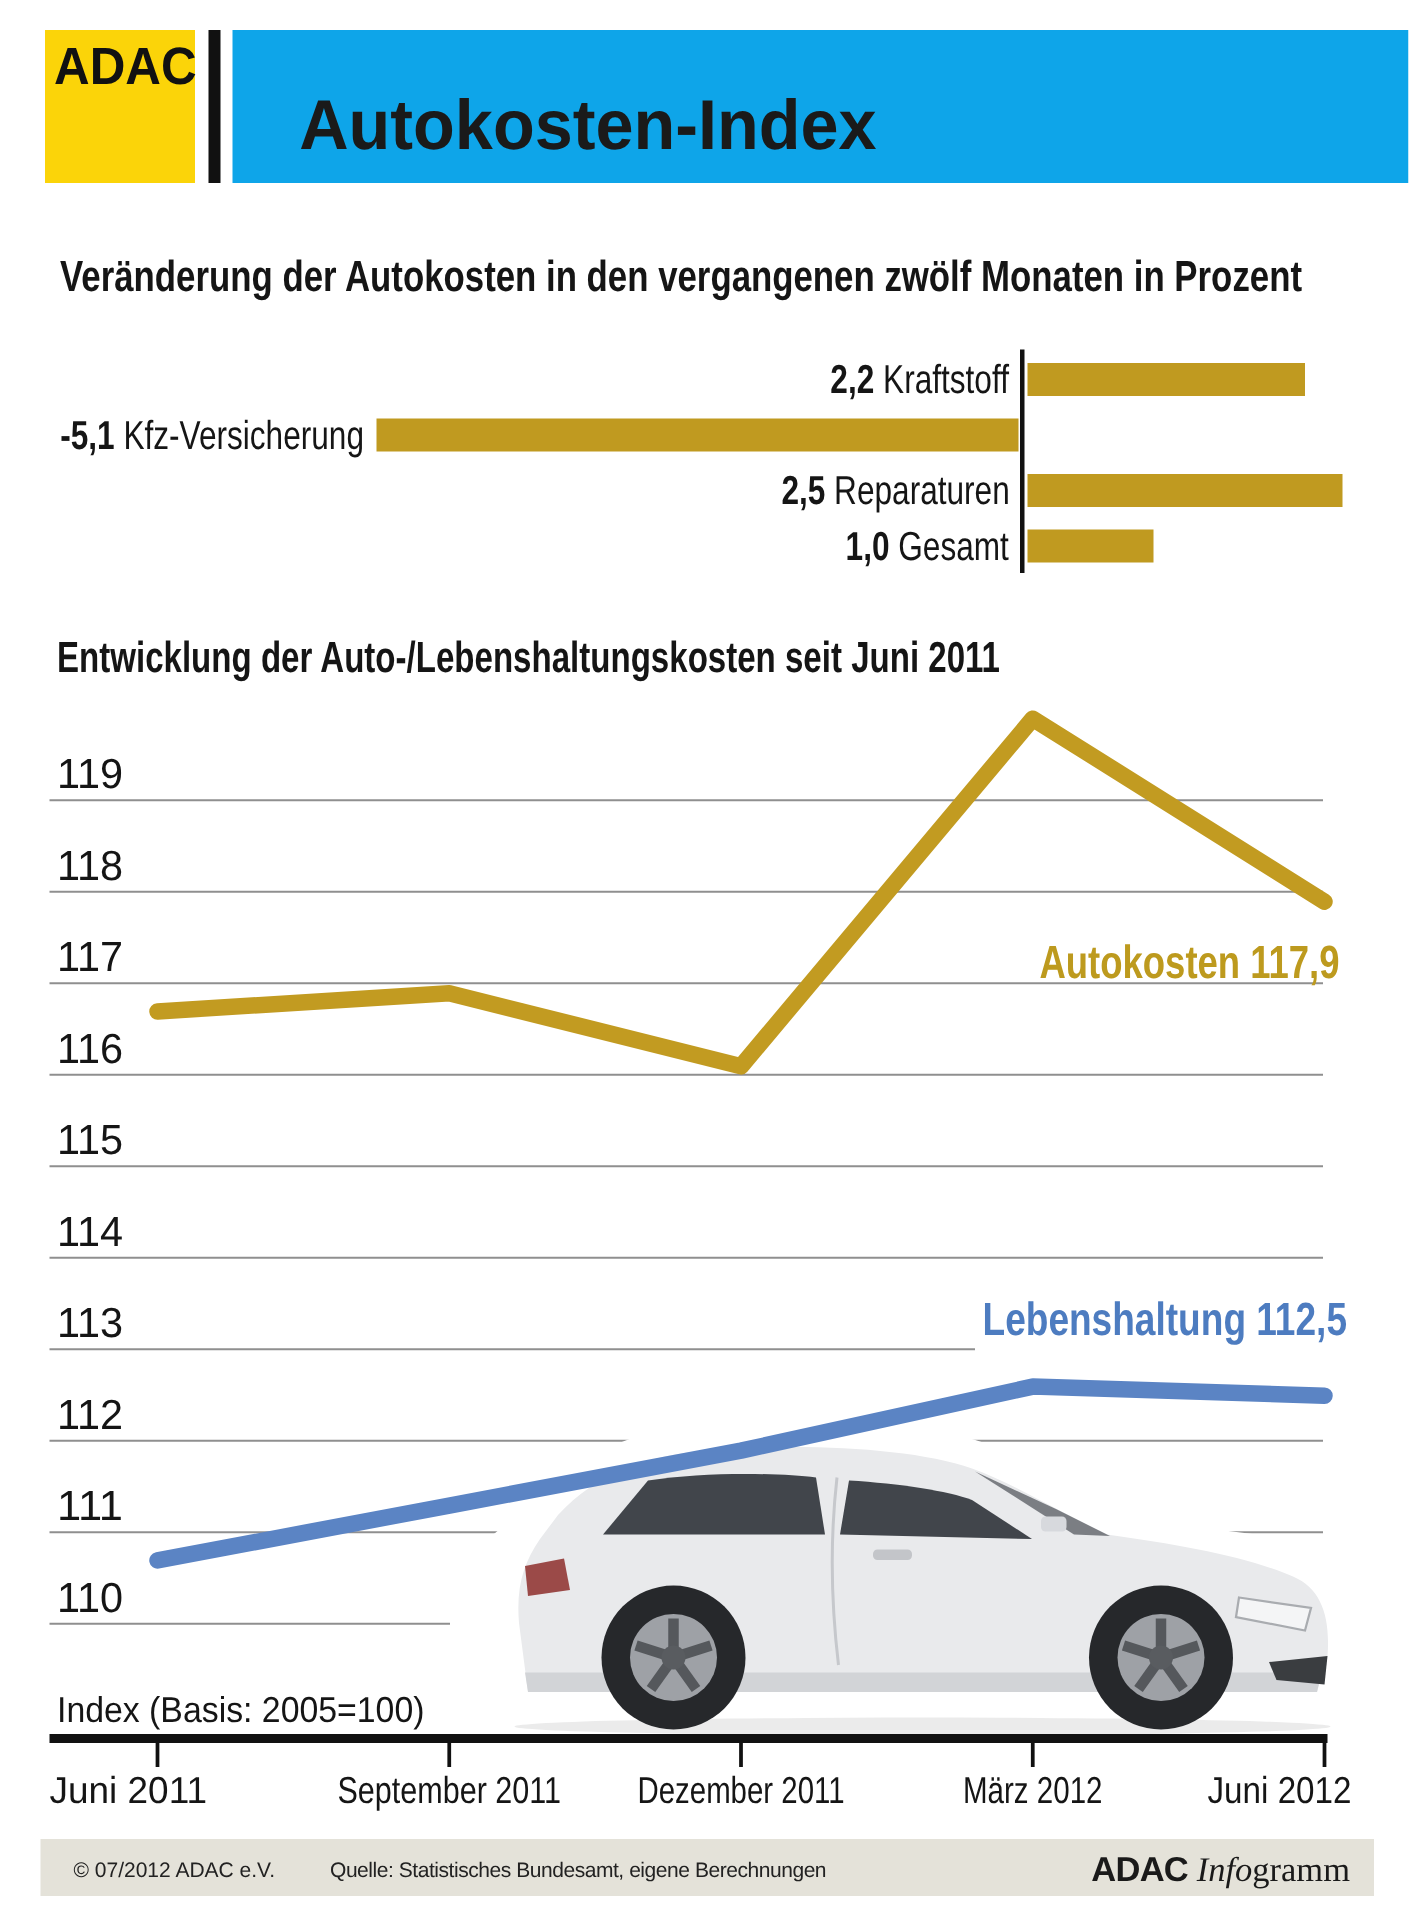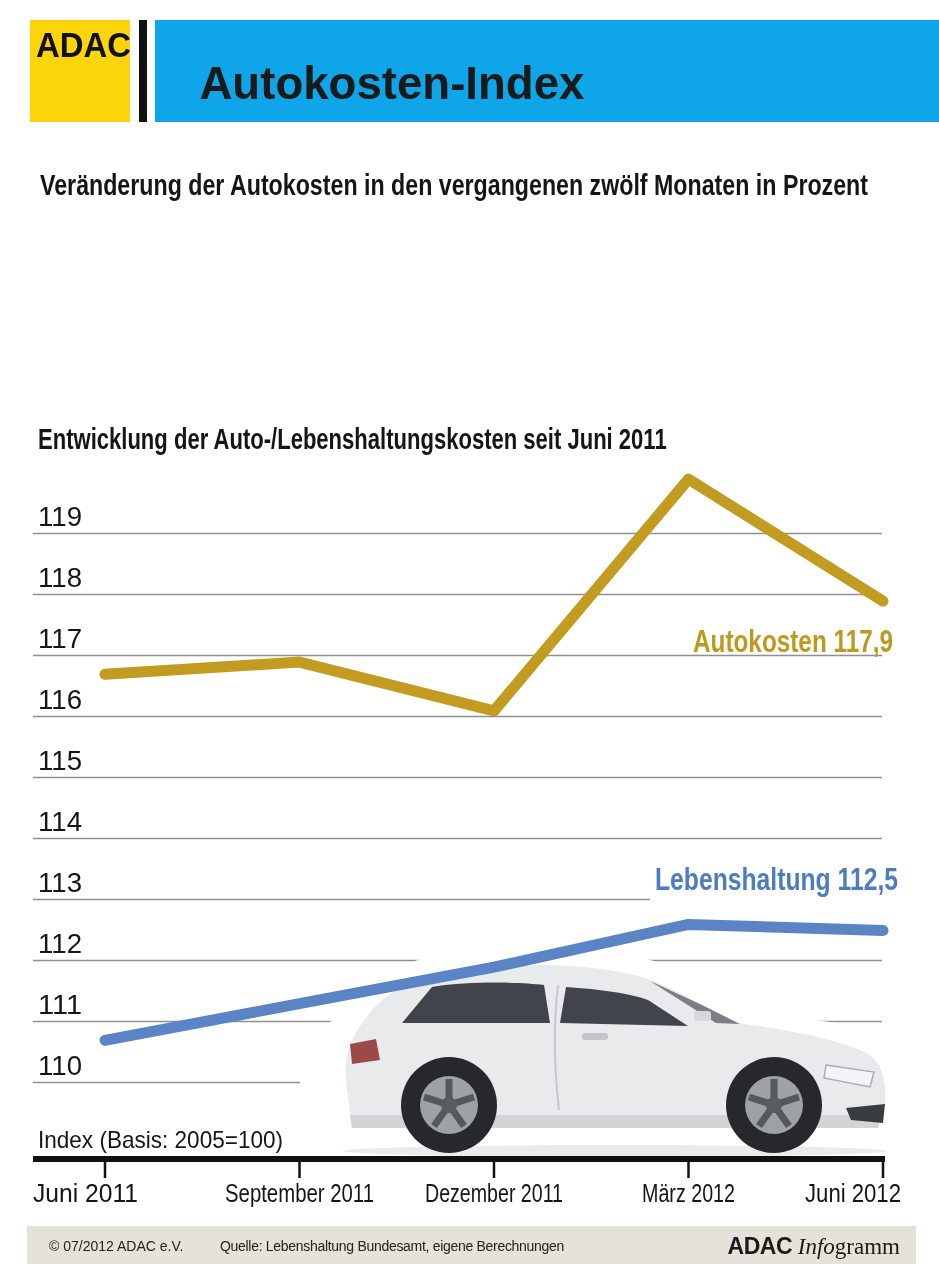--- a/index.html
+++ b/index.html
@@ -49,20 +49,31 @@
 
   <div class="logo-box">
     <div class="logo-text">ADAC</div>
   </div>
   <div class="header-divider"></div>
   <div class="title-box">
     <div class="page-title">Autokosten-Index</div>
   </div>
 
   <div class="sec-title s1">Veränderung der Autokosten in den vergangenen zwölf Monaten in Prozent</div>
+  <div class="barchart">
+    <div class="bar-axis"></div>
+  <div class="bar" style="top: 12px; height: 22px; width: 184.8px; background: rgb(192, 154, 32); left: 685px;"></div>
+      <div class="bar-label" style="top: 9px; right: 266px;"><b>2,2</b> Kraftstoff</div>
+      <div class="bar" style="top: 49px; height: 22px; width: 428.4px; background: rgb(192, 154, 32); left: 250.6px;"></div>
+      <div class="bar-label" style="top: 46px; right: 696.4px;"><b>-5,1</b> Kfz-Versicherung</div>
+      <div class="bar" style="top: 86px; height: 22px; width: 210px; background: rgb(192, 154, 32); left: 685px;"></div>
+      <div class="bar-label" style="top: 83px; right: 266px;"><b>2,5</b> Reparaturen</div>
+      <div class="bar" style="top: 123px; height: 22px; width: 84px; background: rgb(192, 154, 32); left: 685px;"></div>
+      <div class="bar-label" style="top: 120px; right: 266px;"><b>1,0</b> Gesamt</div>
+    </div>
 
   <div class="sec-title s2">Entwicklung der Auto-/Lebenshaltungskosten seit Juni 2011</div>
 
   <svg class="linechart" viewBox="0 0 939 765">
     <g id="grid-layer">
         <line x1="33" y1="73.5" x2="882" y2="73.5" stroke="#8f8f8f" stroke-width="1.3"></line>
         <text x="38" y="65.5" font-size="28" fill="#151515" textLength="44" lengthAdjust="spacingAndGlyphs">119</text>
         <line x1="33" y1="134.5" x2="882" y2="134.5" stroke="#8f8f8f" stroke-width="1.3"></line>
         <text x="38" y="126.5" font-size="28" fill="#151515" textLength="44" lengthAdjust="spacingAndGlyphs">118</text>
         <line x1="33" y1="195.5" x2="882" y2="195.5" stroke="#8f8f8f" stroke-width="1.3"></line>
@@ -146,16 +157,16 @@
         <text x="494" y="742" text-anchor="middle" font-size="25" fill="#151515" textLength="138" lengthAdjust="spacingAndGlyphs">Dezember 2011</text>
         <line x1="688.5" y1="702" x2="688.5" y2="718" stroke="#111" stroke-width="2.5"></line>
         <text x="688.5" y="742" text-anchor="middle" font-size="25" fill="#151515" textLength="93" lengthAdjust="spacingAndGlyphs">März 2012</text>
         <line x1="883" y1="702" x2="883" y2="718" stroke="#111" stroke-width="2.5"></line>
         <text x="901" y="742" text-anchor="end" font-size="25" fill="#151515" textLength="96" lengthAdjust="spacingAndGlyphs">Juni 2012</text>
       </g>
   </svg>
 
   <div class="footer">
     <div class="ft ft-copy">© 07/2012 ADAC e.V.</div>
-    <div class="ft ft-src">Quelle: Lebenshaltung Bundesamt, eigene Berechnungen</div>
+    <div class="ft ft-src">Quelle: Statistisches Bundesamt, eigene Berechnungen</div>
     <div class="ft-brand"><span class="brand-bold">ADAC</span><span class="brand-serif"> <span class="it">Info</span><span>gramm</span></span></div>
   </div>
 </div>
 
 </body></html>

